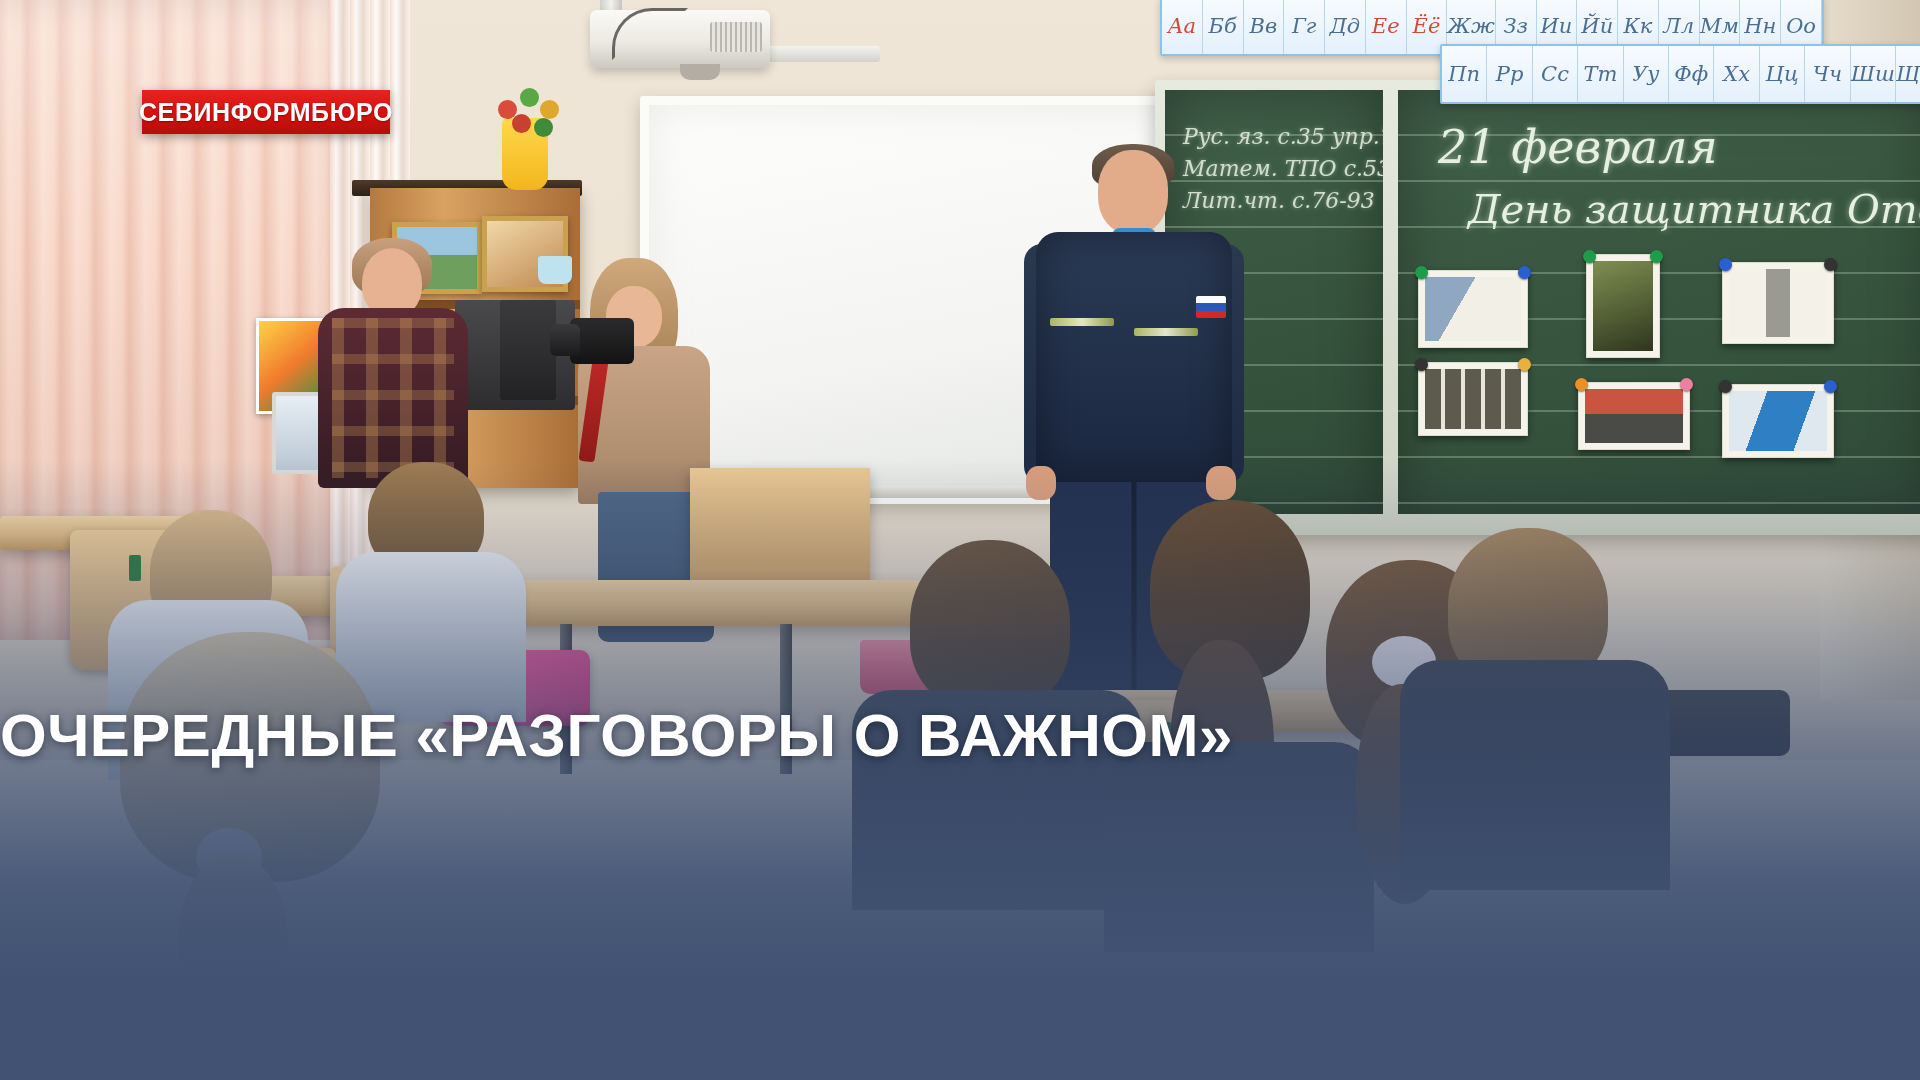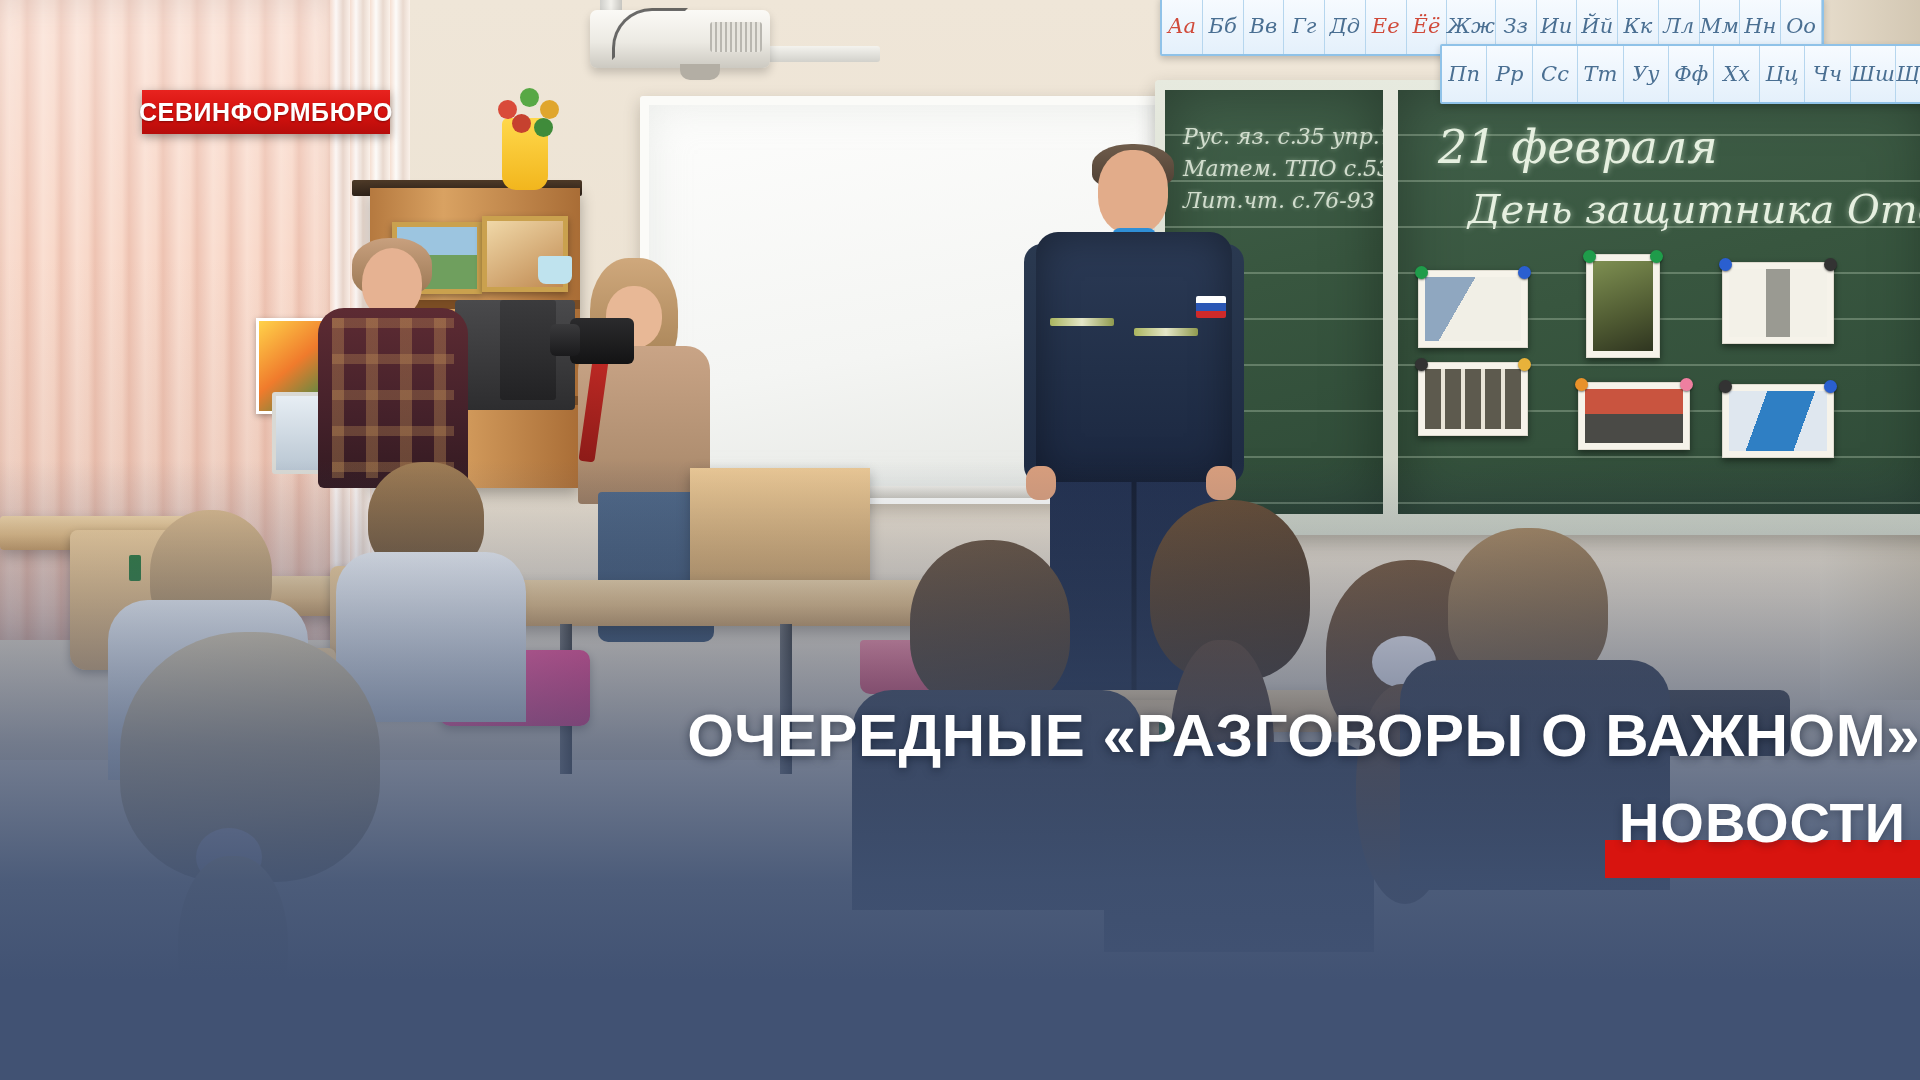--- a/index.html
+++ b/index.html
@@ -391,21 +391,21 @@
     box-shadow:0 3px 9px rgba(0,0,0,.35);
   }
   .logo-badge span{
     color:#fff; font-size:25px; font-weight:bold; letter-spacing:.6px;
     text-shadow:0 1px 2px rgba(0,0,0,.35);
     font-family:"Liberation Sans", sans-serif;
   }
 
   .titles{
     position:absolute; left:0; right:0; top:706px;
-    text-align:right; pointer-events:none;
+    text-align:left; pointer-events:none;
   }
   .title-line{
     color:#fff; font-weight:bold;
     font-family:"Liberation Sans", sans-serif;
     letter-spacing:.5px;
     text-shadow:0 2px 10px rgba(10,18,34,.55);
     line-height:1.0;
   }
   .tl-1{ font-size:60px; margin-bottom:24px; }
   .tl-2{ font-size:60px; margin-bottom:26px; }
@@ -640,19 +640,15 @@
 
     <div class="bottom-fade"></div>
   </div>
 
   <div class="logo-badge">
     <span>СЕВИНФОРМБЮРО</span>
   </div>
 
   <div class="titles">
     <div class="title-line tl-1">ОЧЕРЕДНЫЕ «РАЗГОВОРЫ О ВАЖНОМ»</div>
-    <div class="kicker-wrap">
-      <div class="kicker-bar"></div>
-      <div class="kicker-text">НОВОСТИ</div>
-    </div>
   </div>
 
 </div>
 
 </body></html>

